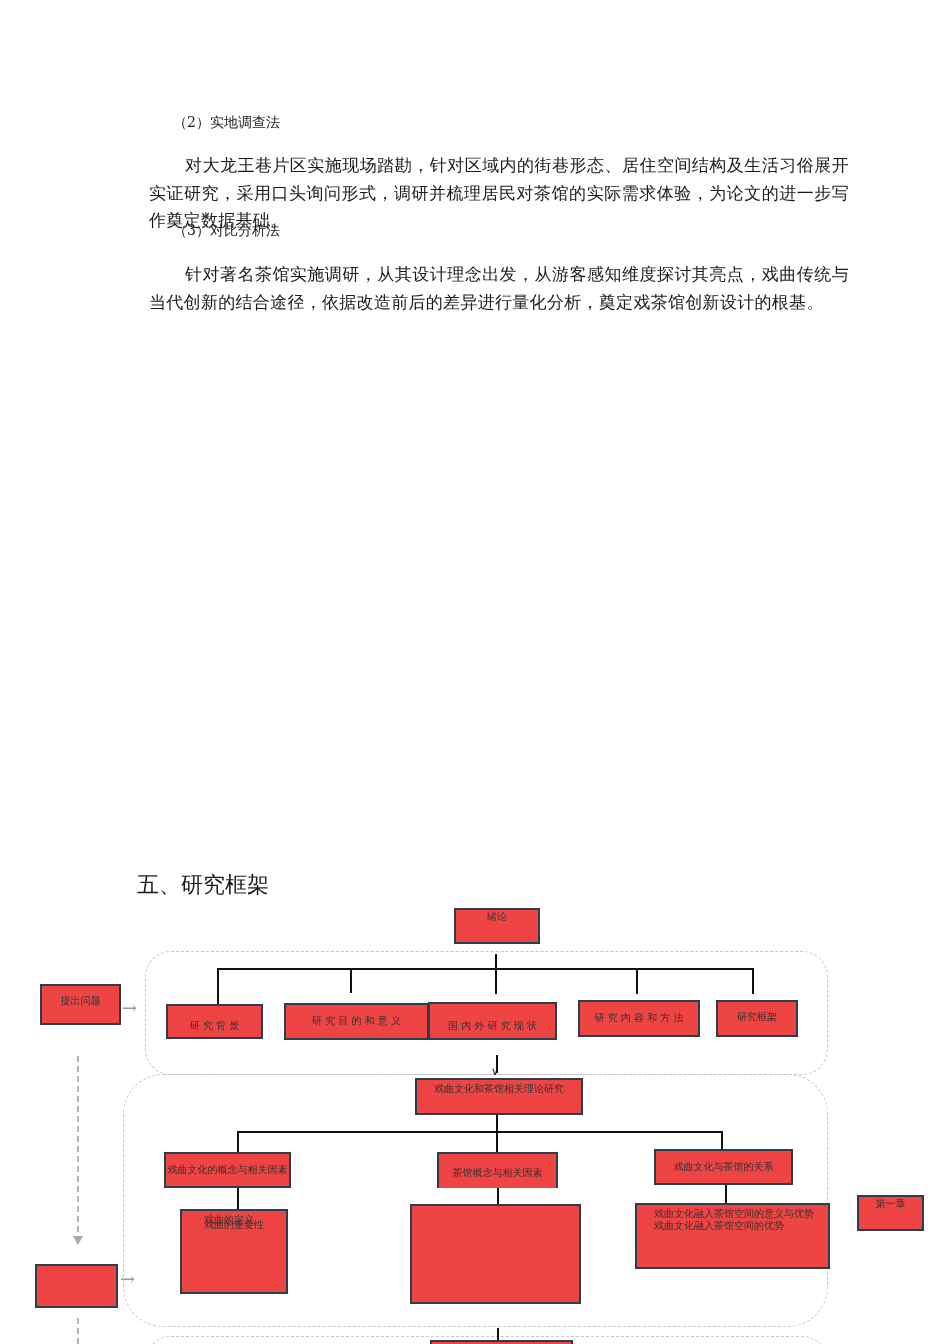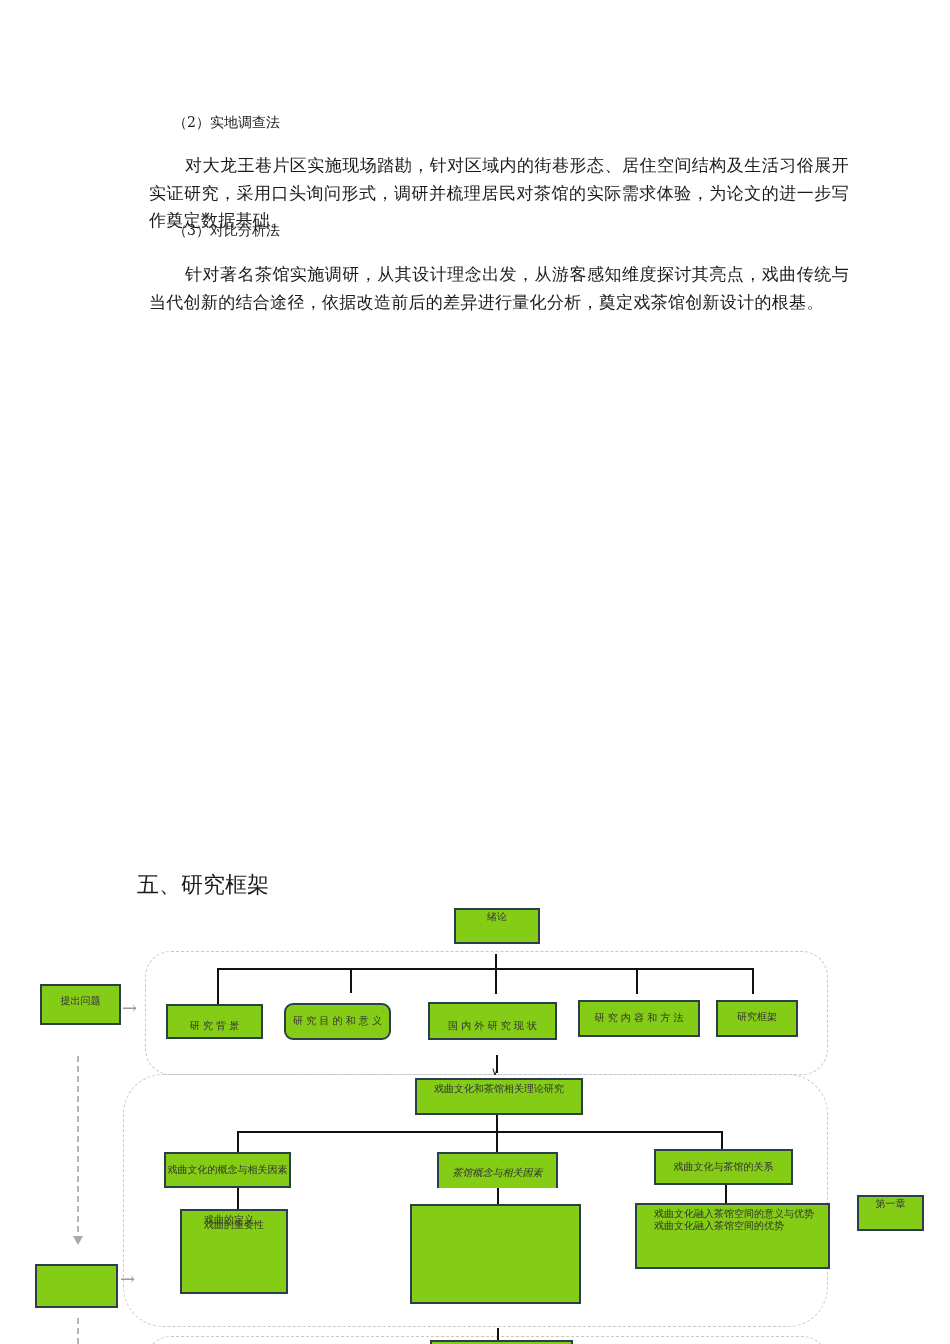--- a/index.html
+++ b/index.html
@@ -5,21 +5,21 @@
   html, body { margin: 0; padding: 0; background: #ffffff; }
   body { width: 950px; height: 1344px; position: relative; overflow: hidden;
          font-family: "DejaVu Serif", "Liberation Serif", serif; color: #1a1a1a; }
   .para { position: absolute; left: 137px; width: 700px; font-size: 17px; line-height: 27.5px;
           letter-spacing: 0.3px; text-align: justify; margin: 12px; }
   .heading { position: absolute; left: 137px; font-size: 22px; margin: 0; }
   .indent { text-indent: 36px; }
   .sub { position: absolute; left: 173px; font-size: 14px; margin: 0; }
 
   .dash-group { position: absolute; border: 1.5px dashed #c8c8c8; border-radius: 26px; box-sizing: border-box; }
-  .box { position: absolute; border: 2px solid #2b3f4a; box-sizing: border-box; background: #84cc16;
+  .box { position: absolute; border: 2px solid #2b3f4a; box-sizing: border-box; background: #ef4444;
          font-size: 10px; color: #333; text-align: center; font-family: "DejaVu Serif", serif; }
   .box span { display: block; }
   .line { position: absolute; background: #111; }
   .vdash { position: absolute; width: 0; border-left: 2px dashed #b5b5b5; }
   .arrow-gray { position: absolute; font-size: 14px; color: #9a9a9a; line-height: 14px; }
   .tri-down { position: absolute; width: 0; height: 0; border-left: 5px solid transparent;
               border-right: 5px solid transparent; border-top: 9px solid #aaaaaa; }
 </style>
 </head>
 <body>
@@ -45,21 +45,21 @@
   <div class="line" style="left:217px; top:968px; width:537px; height:2px;"></div>
   <div class="line" style="left:217px; top:968px; width:2px; height:37px;"></div>
   <div class="line" style="left:350px; top:968px; width:2px; height:25px;"></div>
   <div class="line" style="left:495px; top:968px; width:2px; height:26px;"></div>
   <div class="line" style="left:636px; top:968px; width:2px; height:26px;"></div>
   <div class="line" style="left:752px; top:968px; width:2px; height:26px;"></div>
 
   <div class="box" style="left:166px; top:1004px; width:97px; height:35px; padding-top:13px;">
     <span>研 究 背 景</span>
   </div>
-  <div class="box" style="left:284px; top:1003px; width:107px; height:37px; padding-top:9px;border-radius:9px;">
+  <div class="box" style="left:284px; top:1003px; width:145px; height:37px; padding-top:9px;">
     <span>研 究 目 的 和 意 义</span>
   </div>
   <div class="box" style="left:428px; top:1002px; width:129px; height:38px; padding-top:15px;">
     <span>国 内 外 研 究 现 状</span>
   </div>
   <div class="box" style="left:578px; top:1000px; width:122px; height:37px; padding-top:9px;">
     <span>研 究 内 容 和 方 法</span>
   </div>
   <div class="box" style="left:716px; top:1000px; width:82px; height:37px; padding-top:8px;">
     <span>研究框架</span>
@@ -72,21 +72,21 @@
     <span>戏曲文化和茶馆相关理论研究</span>
   </div>
   <div class="line" style="left:496px; top:1115px; width:2px; height:37px;"></div>
   <div class="line" style="left:237px; top:1131px; width:485px; height:2px;"></div>
   <div class="line" style="left:237px; top:1131px; width:2px; height:22px;"></div>
   <div class="line" style="left:721px; top:1131px; width:2px; height:18px;"></div>
 
   <div class="box" style="left:164px; top:1152px; width:127px; height:36px; padding-top:9px;">
     <span>戏曲文化的概念与相关因素</span>
   </div>
-  <div class="box" style="left:437px; top:1152px; width:121px; height:36px; padding-top:12px; border-top-width:2px; border-bottom:none;font-style:italic;">
+  <div class="box" style="left:437px; top:1152px; width:121px; height:36px; padding-top:12px; border-top-width:2px; border-bottom:none;">
     <span>茶馆概念与相关因素</span>
   </div>
   <div class="box" style="left:654px; top:1149px; width:139px; height:36px; padding-top:9px;">
     <span>戏曲文化与茶馆的关系</span>
   </div>
 
   <div class="line" style="left:237px; top:1188px; width:2px; height:22px;"></div>
   <div class="line" style="left:497px; top:1188px; width:2px; height:17px;"></div>
   <div class="line" style="left:725px; top:1185px; width:2px; height:18px;"></div>
 

